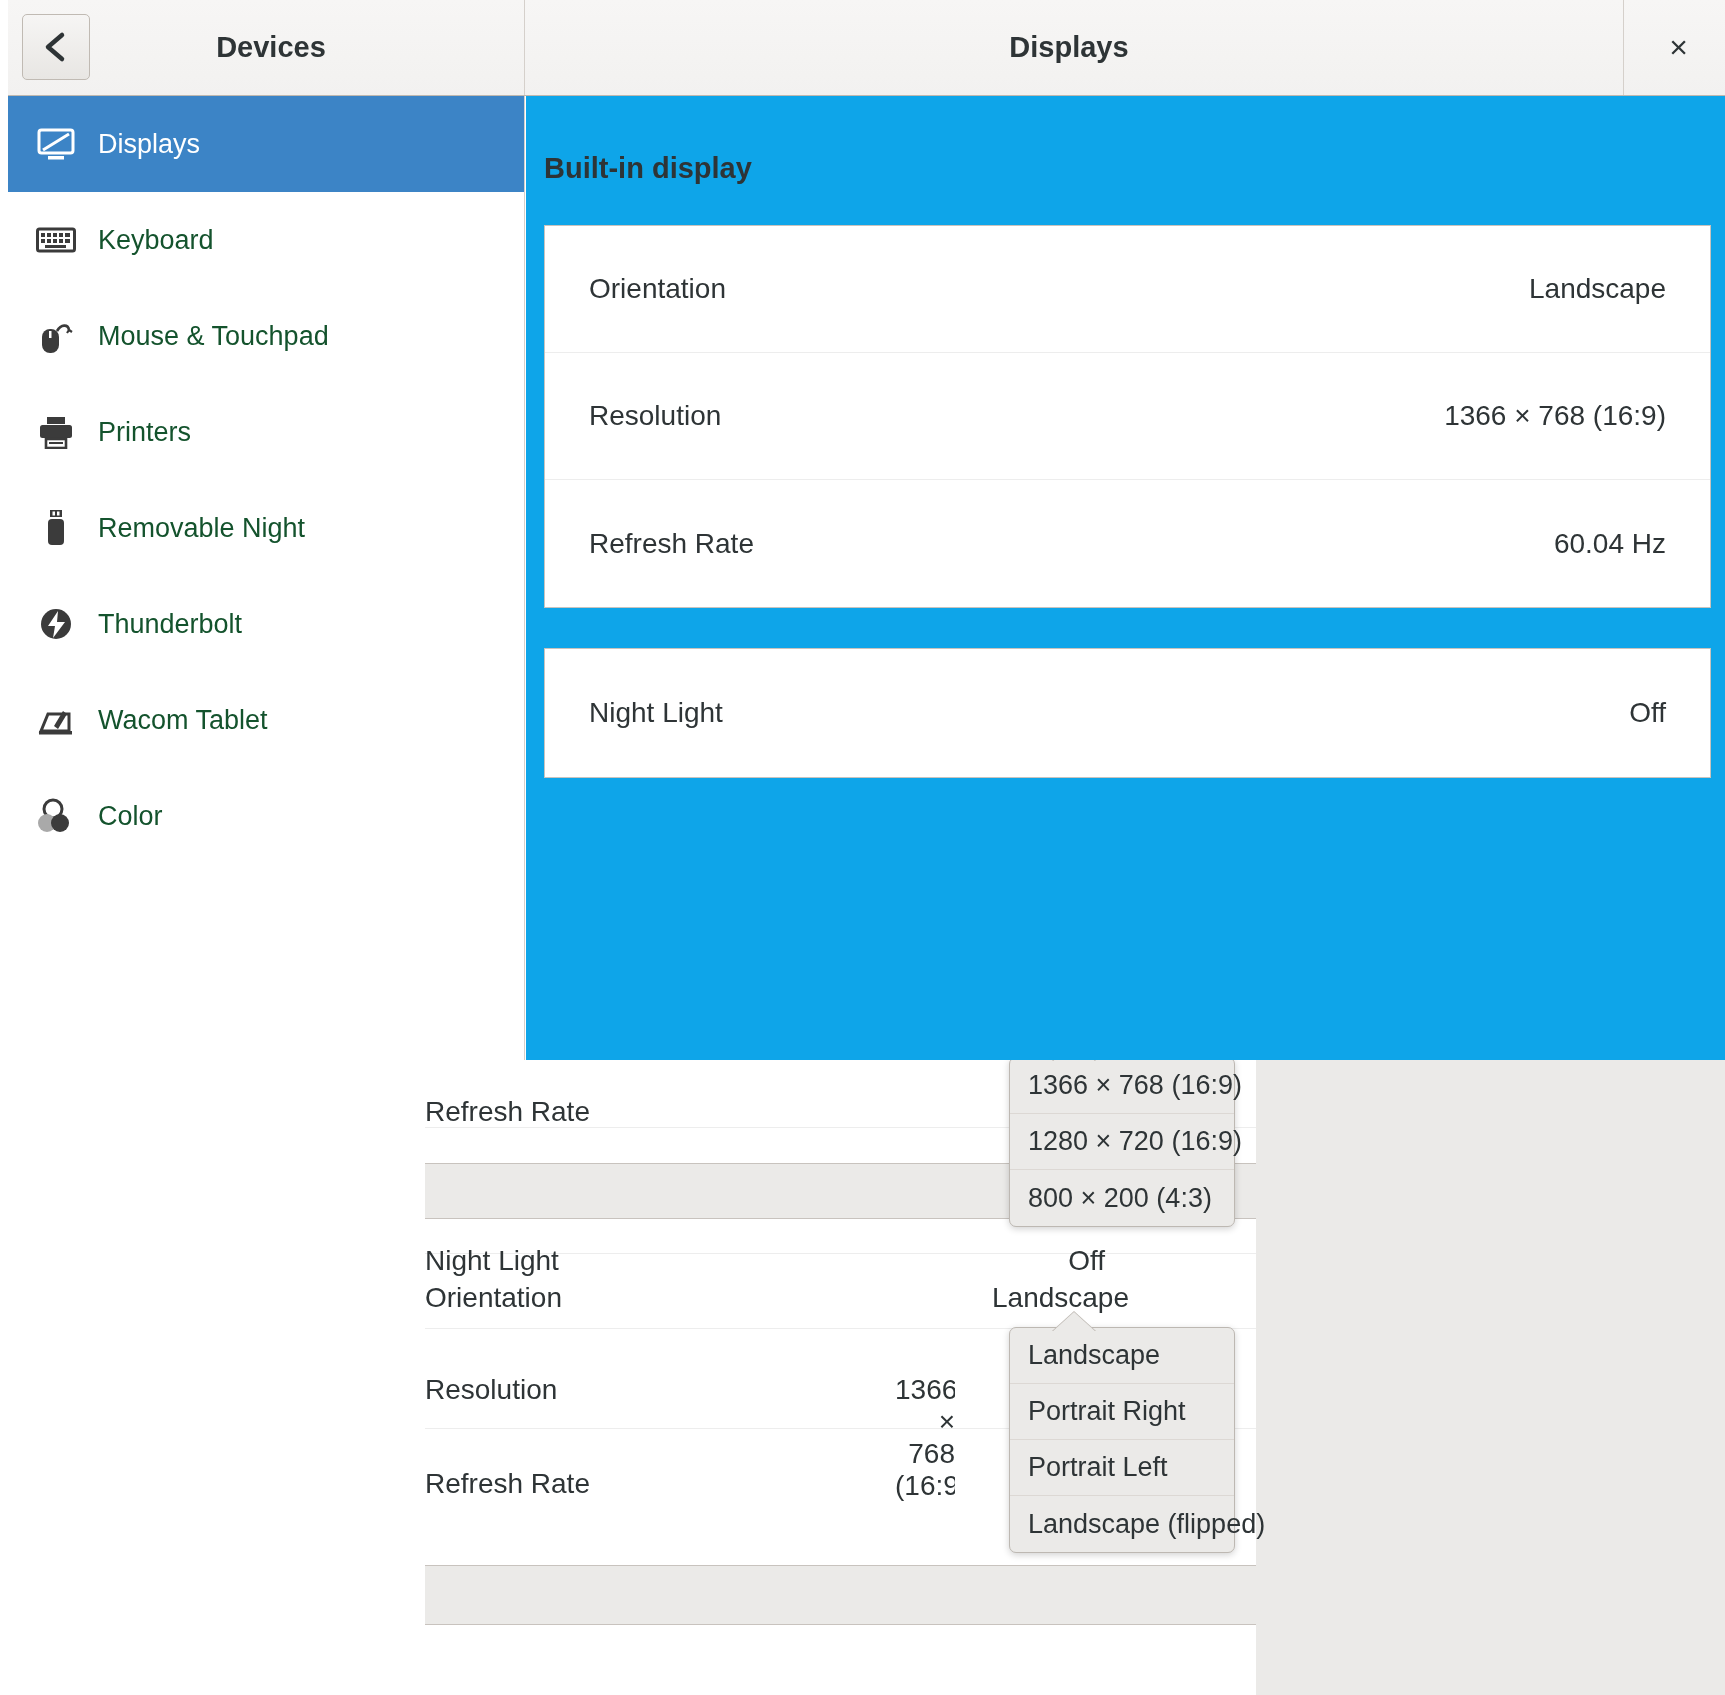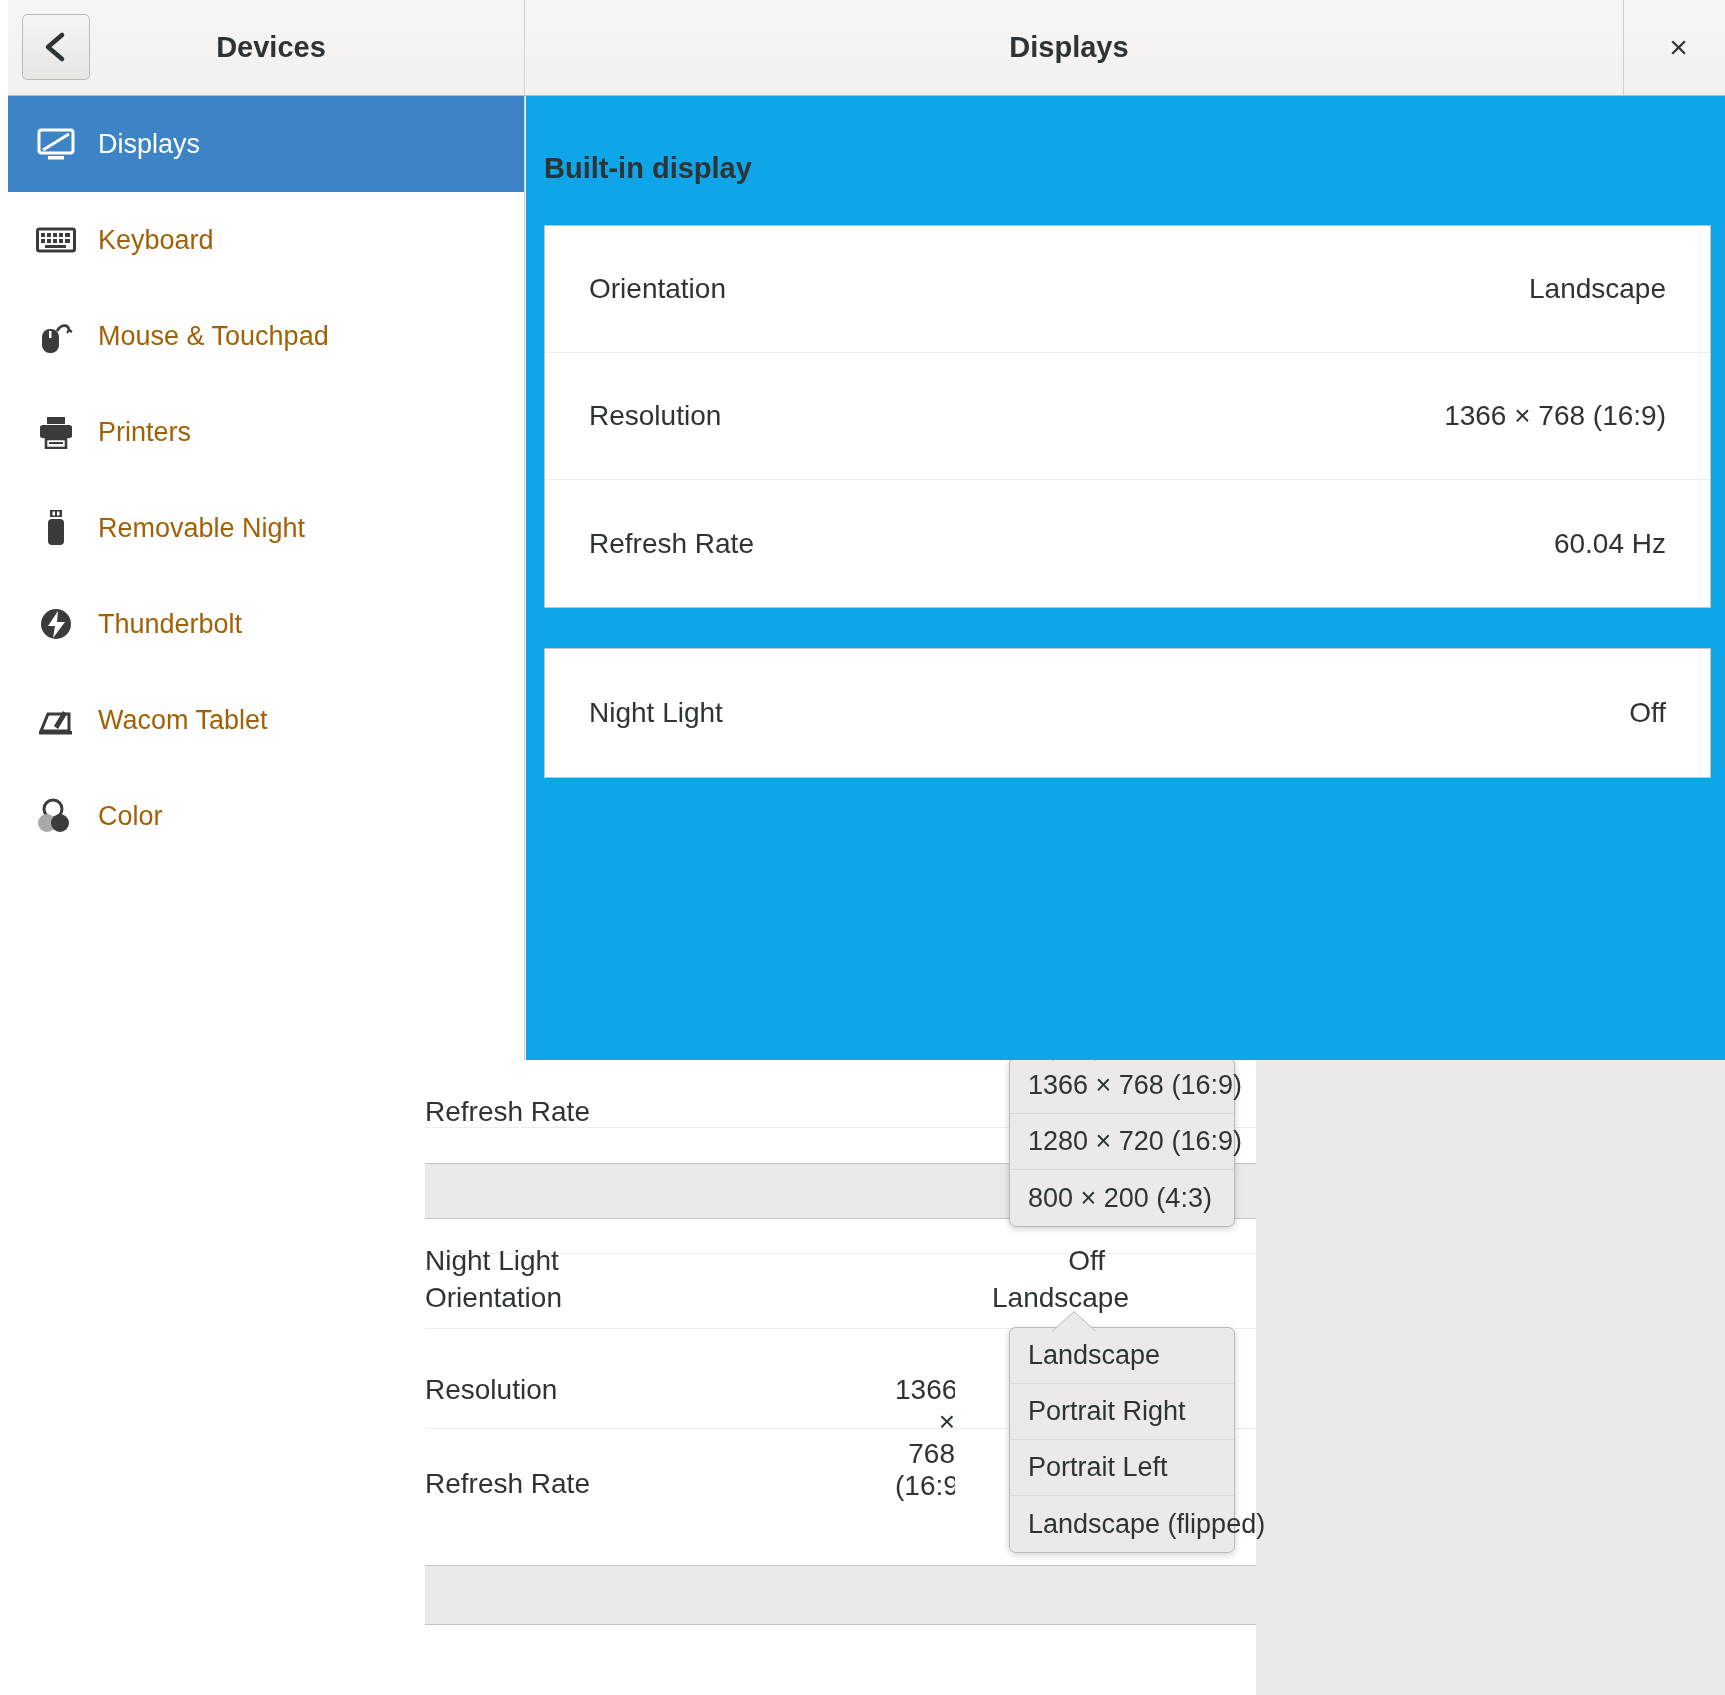--- a/index.html
+++ b/index.html
@@ -78,21 +78,21 @@
     padding-left: 26px;
     cursor: pointer;
   }
   .side-item.selected { background: #3c84c6; }
   .side-ico {
     width: 44px; min-width: 44px; height: 44px;
     display: flex; align-items: center; justify-content: center;
     margin-right: 20px;
   }
   .side-label {
-    font-size: 27px; color: #a16207;
+    font-size: 27px; color: #14532d;
   }
   .side-item.selected .side-label { color: #ffffff; }
 
   
   .content {
     position: absolute; left: 518px; top: 96px;
     width: 1207px; height: 964px;
     background: #0ea5e9;
     padding: 56px 0 0 0;
   }

